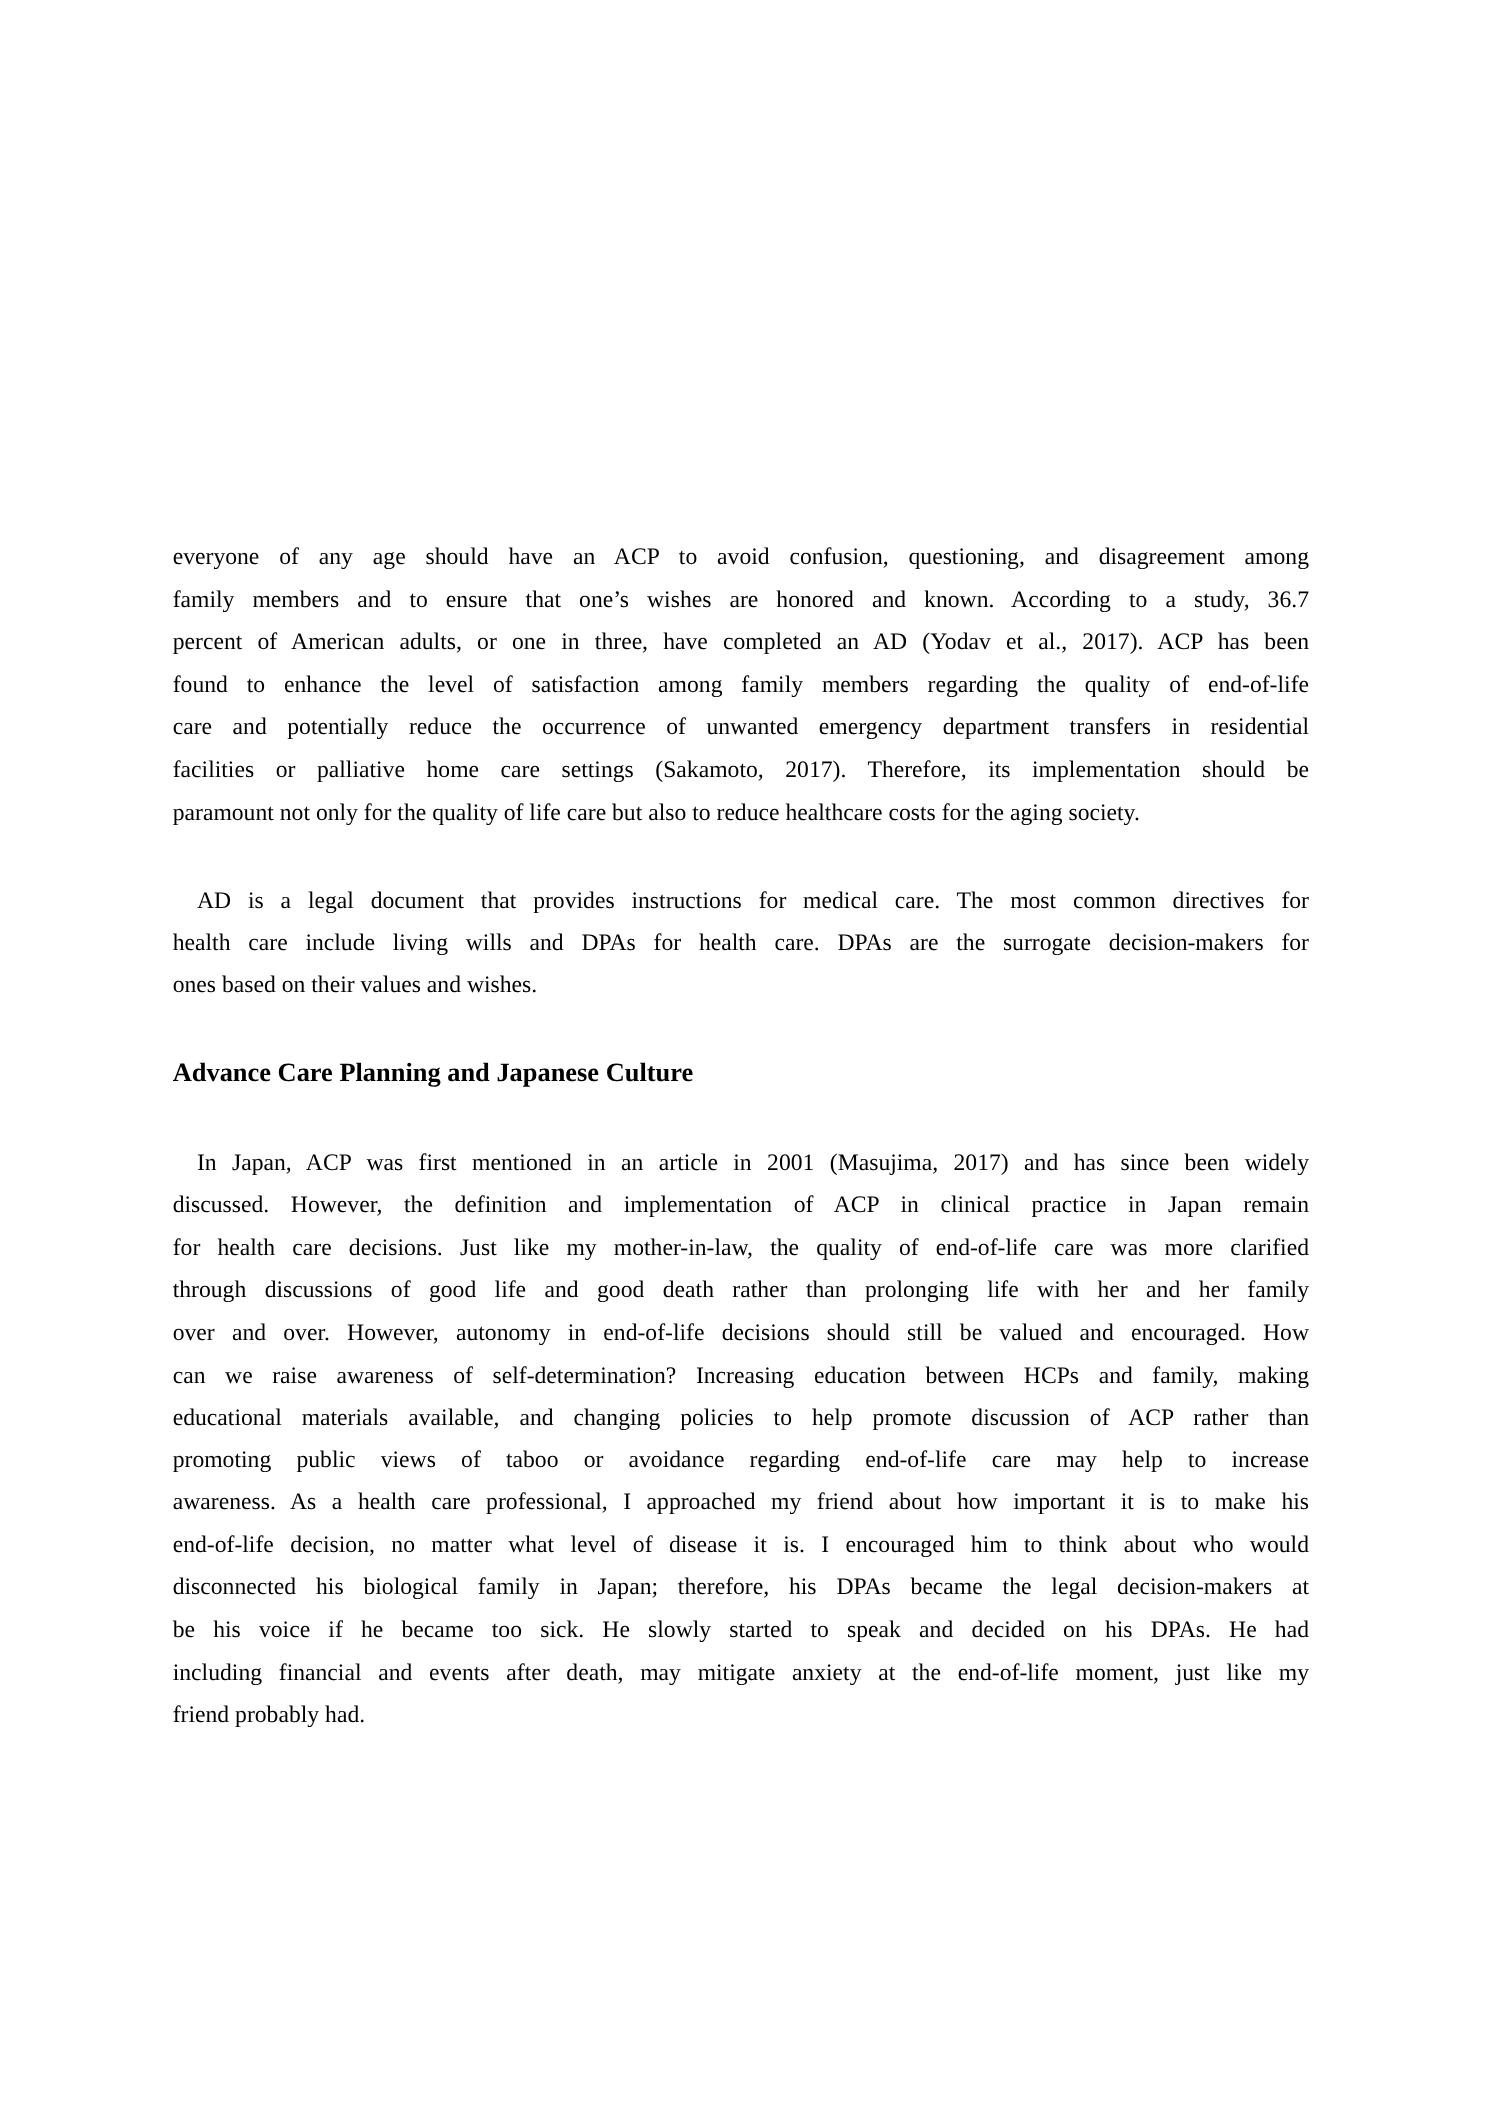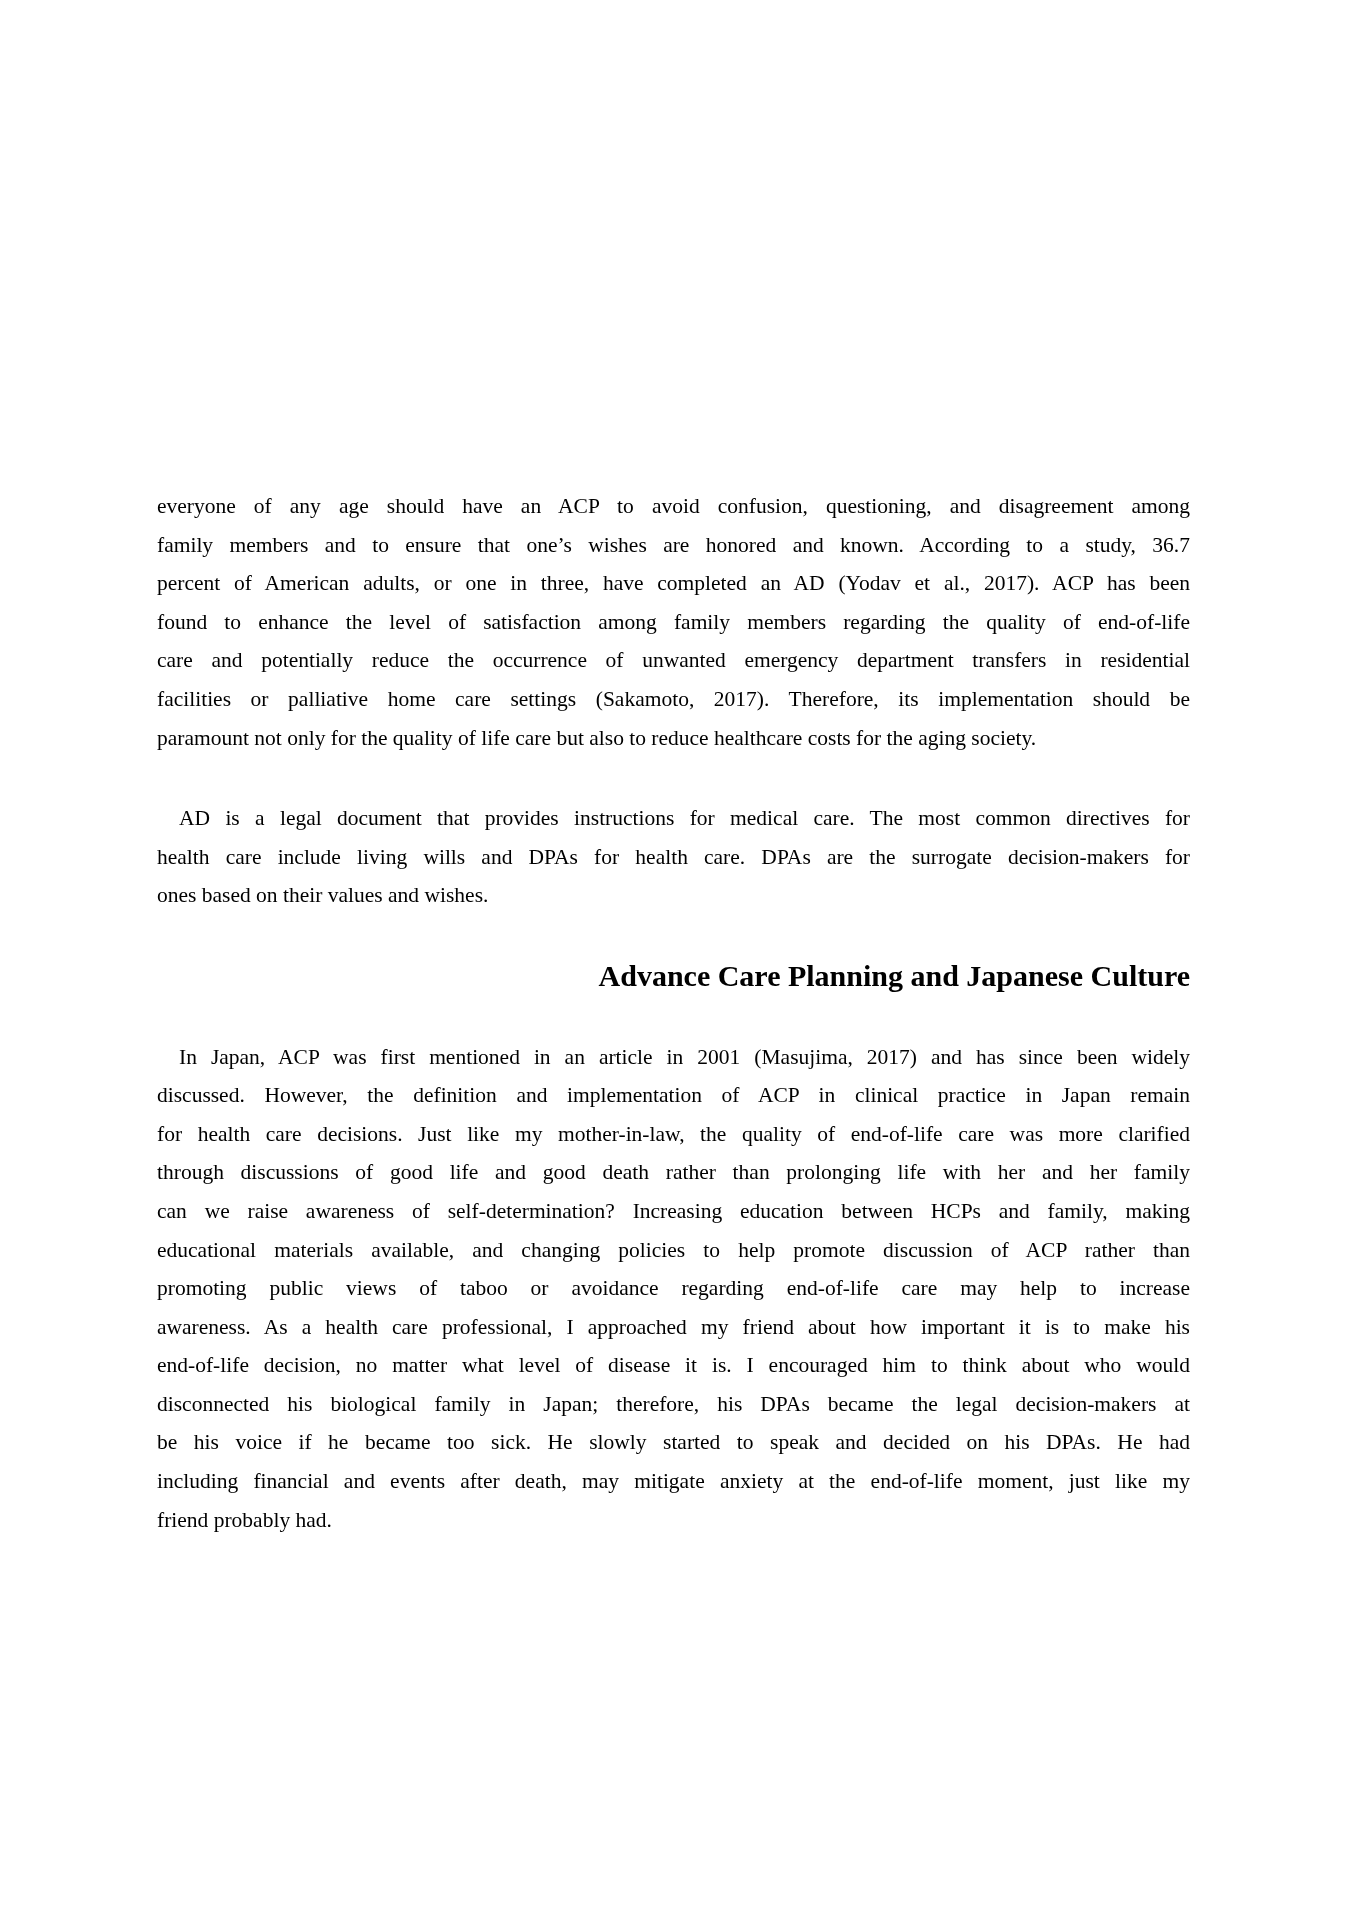--- a/index.html
+++ b/index.html
@@ -32,24 +32,24 @@
     text-align-last: justify;
     white-space: normal;
   }
   .line.last {
     text-align-last: left;
   }
   .line.indent {
     text-indent: 22px;
   }
   .heading {
-    font-size: 30px;
+    font-size: 24px;
     line-height: 38.6px;
     font-weight: bold;
-    text-align: right;
+    text-align: left;
     margin: 10px 0 42px 0;
   }
 </style>
 </head>
 <body>
 
 <div class="page">
   <div class="content" id="doc-content">
       <div class="para">
         <div class="line">everyone of any age should have an ACP to avoid confusion, questioning, and disagreement among</div>
@@ -64,20 +64,21 @@
         <div class="line indent">AD is a legal document that provides instructions for medical care. The most common directives for</div>
         <div class="line">health care include living wills and DPAs for health care. DPAs are the surrogate decision-makers for</div>
         <div class="line last">ones based on their values and wishes.</div>
       </div>
       <div class="heading">Advance Care Planning and Japanese Culture</div>
       <div class="para">
         <div class="line indent">In Japan, ACP was first mentioned in an article in 2001 (Masujima, 2017) and has since been widely</div>
         <div class="line">discussed. However, the definition and implementation of ACP in clinical practice in Japan remain</div>
         <div class="line">for health care decisions. Just like my mother-in-law, the quality of end-of-life care was more clarified</div>
         <div class="line">through discussions of good life and good death rather than prolonging life with her and her family</div>
+        <div class="line">over and over. However, autonomy in end-of-life decisions should still be valued and encouraged. How</div>
         <div class="line">can we raise awareness of self-determination? Increasing education between HCPs and family, making</div>
         <div class="line">educational materials available, and changing policies to help promote discussion of ACP rather than</div>
         <div class="line">promoting public views of taboo or avoidance regarding end-of-life care may help to increase</div>
         <div class="line">awareness. As a health care professional, I approached my friend about how important it is to make his</div>
         <div class="line">end-of-life decision, no matter what level of disease it is. I encouraged him to think about who would</div>
         <div class="line">disconnected his biological family in Japan; therefore, his DPAs became the legal decision-makers at</div>
         <div class="line">be his voice if he became too sick. He slowly started to speak and decided on his DPAs. He had</div>
         <div class="line">including financial and events after death, may mitigate anxiety at the end-of-life moment, just like my</div>
         <div class="line last">friend probably had.</div>
       </div>

